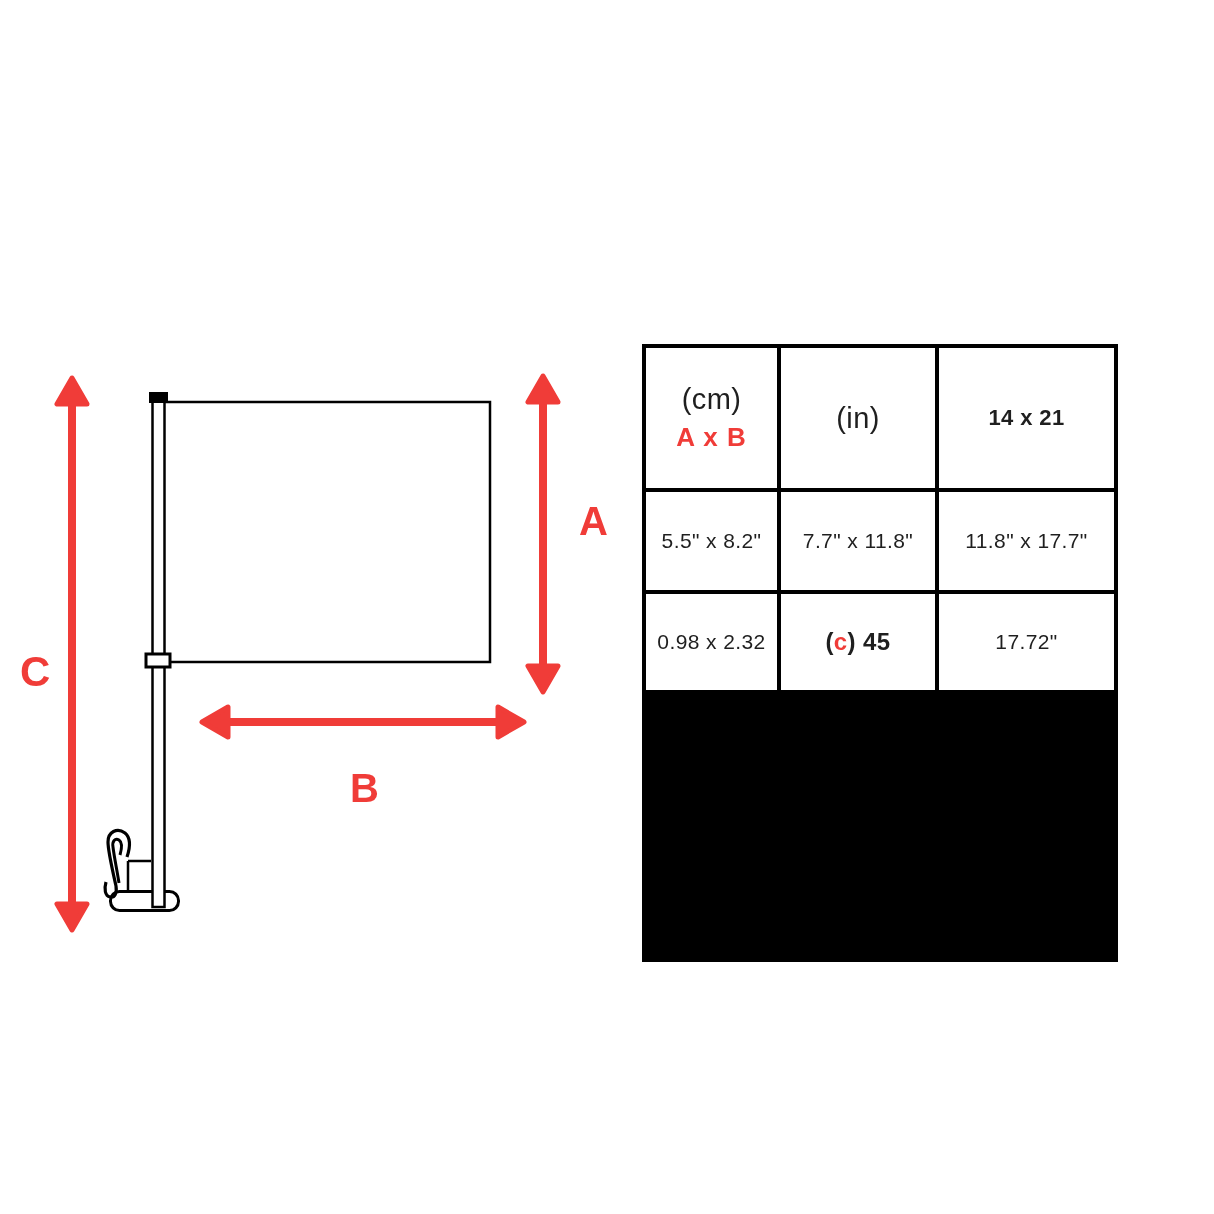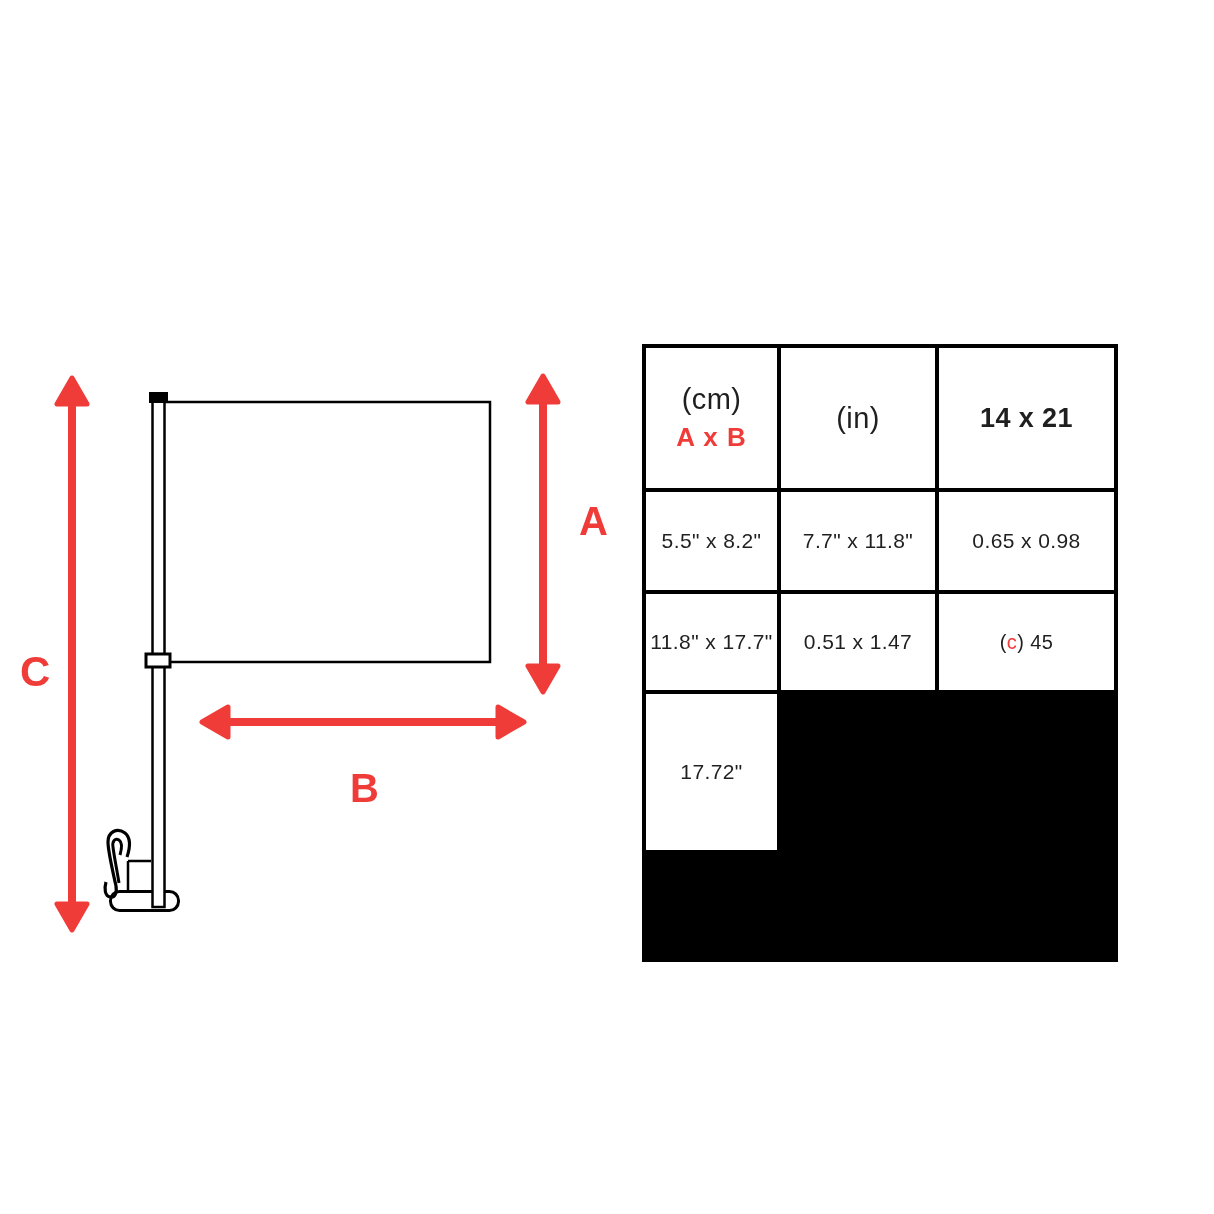--- a/index.html
+++ b/index.html
@@ -35,22 +35,22 @@
   }
   .cell {
     background:#ffffff;
     display:flex; flex-direction:column;
     align-items:center; justify-content:center;
     color:#1f1f1f;
     letter-spacing:0.4px;
   }
   .hdr { font-size:29px; }
   .hdr-axb { font-size:26px; font-weight:bold; color:#f03c38; margin-top:6px; letter-spacing:1px; }
-  .row-label { font-size:27px; font-weight:bold; }
-  .row-label-c { font-size:20px; font-weight:normal; }
+  .row-label { font-size:22px; font-weight:bold; }
+  .row-label-c { font-size:24px; font-weight:bold; }
   .row-label-c .red-c { color:#f03c38; }
   .val { font-size:21px; }
 </style>
 </head>
 <body>
 
 <div class="canvas">
 
   <svg class="diagram-svg" viewBox="0 0 1214 1214">
 
@@ -104,29 +104,26 @@
     <div class="cell">
       <span class="row-label">14 x 21</span>
     </div>
     <div class="cell">
       <span class="val">5.5" x 8.2"</span>
     </div>
 
     <div class="cell">
       <span class="val">7.7" x 11.8"</span>
     </div>
-    <div class="cell">
-      <span class="val">0.65 x 0.98</span>
-    </div>
 
     <div class="cell">
       <span class="val">11.8" x 17.7"</span>
     </div>
     <div class="cell">
-      <span class="val">0.51 x 1.47</span>
+      <span class="val">0.98 x 2.32</span>
     </div>
 
     <div class="cell">
       <span class="row-label-c"><span>(</span><span class="red-c">c</span><span>) 45</span></span>
     </div>
     <div class="cell">
       <span class="val">17.72"</span>
     </div>
   </div>
 

